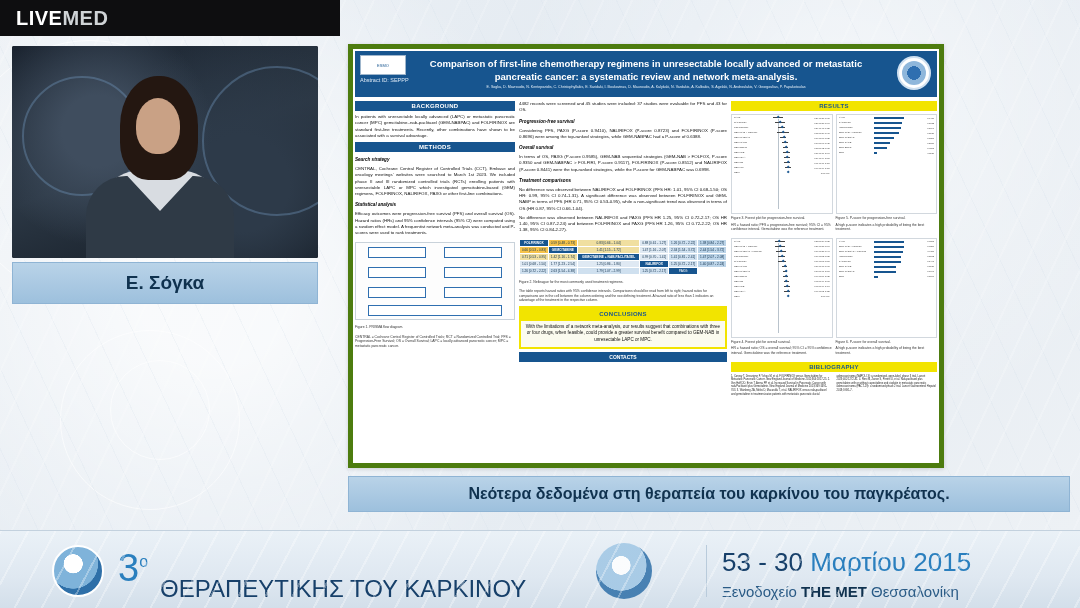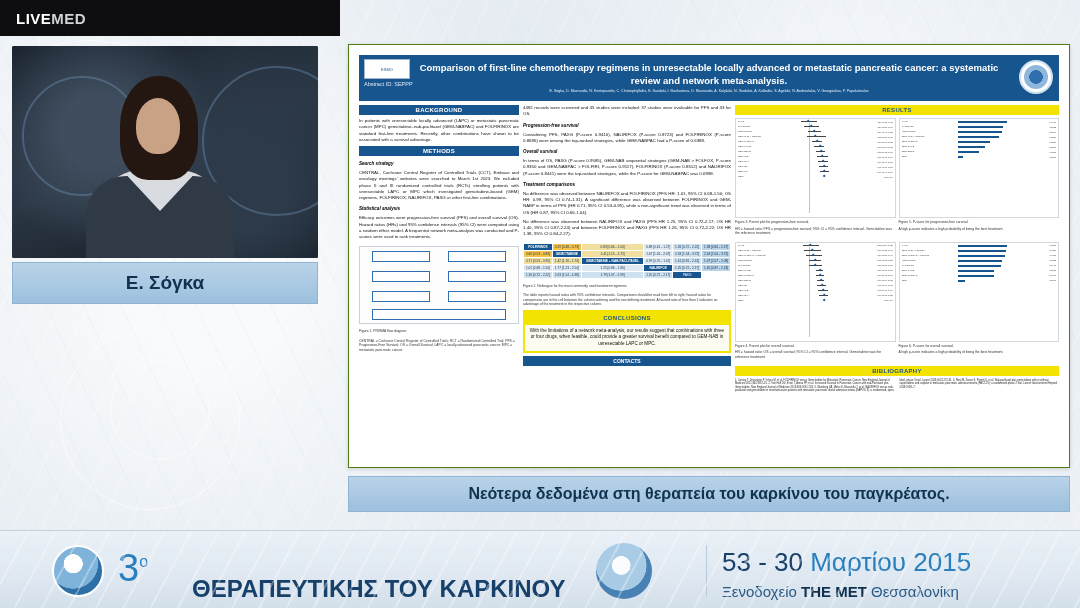--- a/index.html
+++ b/index.html
@@ -31,21 +31,21 @@
     border:1px solid rgba(255,255,255,.6);
   }
 
   
   .brandbar{
     position:absolute; left:0; top:0; width:340px; height:36px;
     background:#0e0e10;
     display:flex; align-items:center;
   }
   .brandbar .logo{
-    margin-left:16px; color:#fff; font-weight:bold; font-size:15px; letter-spacing:.5px;
+    margin-left:16px; color:#fff; font-weight:bold; font-size:20px; letter-spacing:.5px;
   }
   .brandbar .logo em{ font-style:normal; color:#cfd3d6; }
 
   
   .video{
     position:absolute; left:12px; top:46px; width:306px; height:212px;
     background:#0a0d12; overflow:hidden; border-radius:2px;
   }
   .vid-bg{
     position:absolute; inset:0;
@@ -77,24 +77,24 @@
   .name-plate{
     position:absolute; left:12px; top:262px; width:306px; height:42px;
     background:linear-gradient(180deg,#b9d3e8 0%, #9dc0dd 100%);
     border:1px solid #8fb4d4;
     display:flex; align-items:center; justify-content:center;
     color:#10324f; font-size:19px; font-weight:bold;
   }
 
   
   .poster{
-    position:absolute; left:348px; top:44px; width:722px; height:424px;
-    background:#ffffff; border:1px solid #4d7c0f;
+    position:absolute; left:348px; top:44px; width:596px; height:424px;
+    background:#ffffff; border:5px solid #4d7c0f;
     box-shadow:0 1px 4px rgba(0,0,0,.15);
-    padding:10px;
+    padding:2px;
   }
   .poster-head{
     background:#17558f; color:#fff; height:46px; position:relative;
     display:flex; align-items:center; justify-content:center; text-align:center;
     padding:0 58px;
   }
   .poster-title{ font-size:9.5px; font-weight:bold; line-height:1.35; }
   .head-logo{
     position:absolute; left:5px; top:4px; width:46px; height:20px;
     background:#fff; border:1px solid #9fb6cc; font-size:4px; color:#17558f;
@@ -218,21 +218,21 @@
     opacity:.85;
   }
   .ban-num{
     position:absolute; left:118px; top:16px; font-size:38px; color:#2a7fbe; font-weight:normal;
   }
   .ban-num sup{ font-size:16px; }
   .ban-l1{
     position:absolute; left:178px; top:18px; font-size:22px; color:#1f4d78;
   }
   .ban-l2{
-    position:absolute; left:192px; top:44px; font-size:24px; color:#17406a; font-weight:bold;
+    position:absolute; left:160px; top:44px; font-size:24px; color:#17406a; font-weight:normal;
   }
   .ban-dates{
     position:absolute; left:722px; top:16px; font-size:26px; color:#17406a; font-weight:bold;
   }
   .ban-dates span{ color:#2a7fbe; font-weight:normal; }
   .ban-place{
     position:absolute; left:722px; top:52px; font-size:15px; color:#2a5b86;
   }
   .ban-place b{ color:#10324f; }
   .ban-div{

